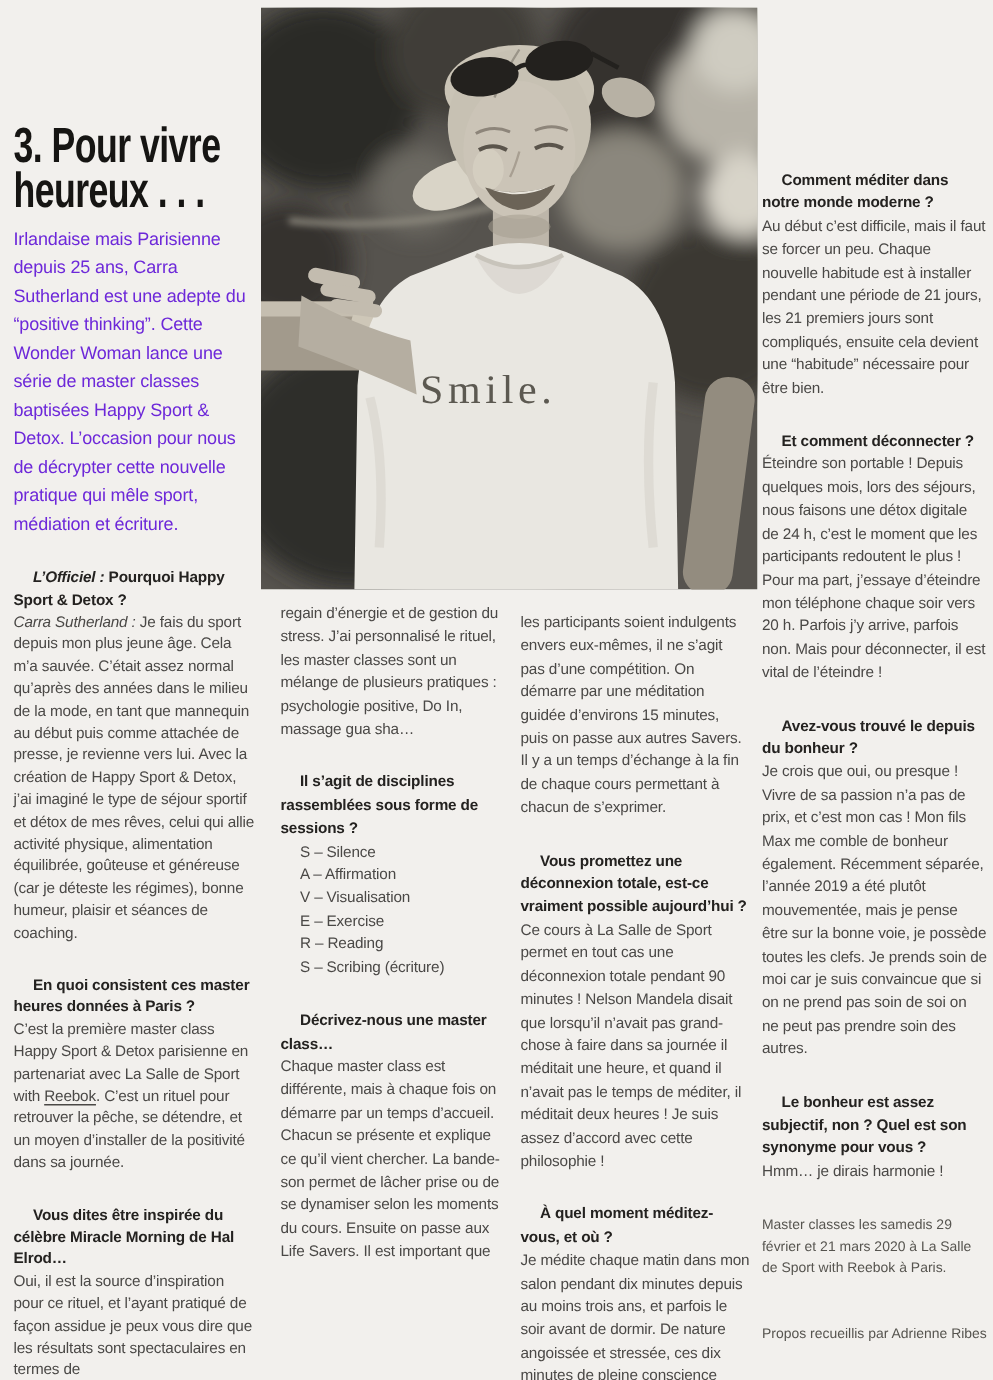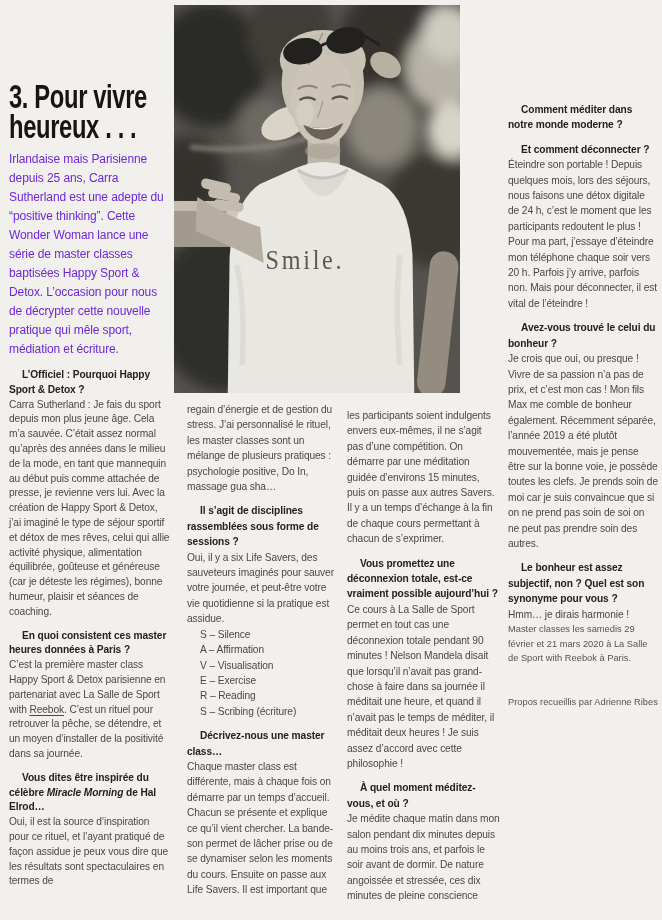--- a/index.html
+++ b/index.html
@@ -1,33 +1,33 @@
 <!DOCTYPE html>
 <html><head>
 <meta charset="utf-8">
 <style>
   html,body{margin:0;padding:0}
   body{width:662px;height:920px;position:relative;background:#f2f0ed;font-family:"Liberation Sans",sans-serif;overflow:hidden}
   p{margin:0}
   .col{position:absolute;color:#4a4846;font-size:10.2px;line-height:15.4px;letter-spacing:-0.1px;text-align:left}
-  .q{font-weight:bold;color:#242220;margin-top:9px;text-indent:13px}
+  .q{font-weight:bold;color:#242220;margin-top:20px;text-indent:13px}
   .col1{left:9px;top:82px;width:162px;line-height:14.8px}
   .title{font-weight:bold;color:#161513;font-size:33px;line-height:30px;white-space:nowrap;
          transform:scaleX(0.72);transform-origin:0 0;letter-spacing:-0.5px;margin:0}
   .intro{margin-top:8px;font-size:12px;line-height:19px;color:#6d28d9}
-  .lab-it{}
-  .em-it{font-style:italic}
+  .lab-it{font-style:italic}
+  .em-it{}
   .u{text-decoration:underline;text-underline-offset:2px}
-  .photo{position:absolute;left:174px;top:5px;width:286px;height:388px}
+  .photo{position:absolute;left:174px;top:5px;width:331px;height:388px}
   .photo svg{display:block;width:100%;height:100%}
   .col2{left:187px;top:402px;width:152px}
   .col3{left:347px;top:408px;width:153px}
   .col4{left:508px;top:93px;width:150px}
   .savers div{padding-left:13px}
-  .note{font-size:9.3px;line-height:14.5px;color:#56544f;letter-spacing:0}
+  .note{margin-top:20px;font-size:9.3px;line-height:14.5px;color:#56544f;letter-spacing:0}
   .credit{margin-top:29px;font-size:9.3px;line-height:14.5px;color:#56544f;letter-spacing:0}
 </style>
 </head>
 <body>
 
 <div>
 
   <div class="photo">
     <svg viewBox="0 0 319 388" preserveAspectRatio="none">
       <defs>
@@ -116,21 +116,20 @@
     <p><span class="lab-it">Carra Sutherland :</span><span> Je fais du sport depuis mon plus jeune âge. Cela m’a sauvée. C’était assez normal qu’après des années dans le milieu de la mode, en tant que mannequin au début puis comme attachée de presse, je revienne vers lui. Avec la création de Happy Sport &amp; Detox, j’ai imaginé le type de séjour sportif et détox de mes rêves, celui qui allie activité physique, alimentation équilibrée, goûteuse et généreuse (car je déteste les régimes), bonne humeur, plaisir et séances de coaching.</span></p>
     <p class="q">En quoi consistent ces master heures données à Paris ?</p>
     <p><span>C’est la première master class Happy Sport &amp; Detox parisienne en partenariat avec La Salle de Sport with </span><span class="u">Reebok</span><span>. C’est un rituel pour retrouver la pêche, se détendre, et un moyen d’installer de la positivité dans sa journée.</span></p>
     <p class="q"><span>Vous dites être inspirée du célèbre </span><span class="em-it">Miracle Morning</span><span> de Hal Elrod…</span></p>
     <p>Oui, il est la source d’inspiration pour ce rituel, et l’ayant pratiqué de façon assidue je peux vous dire que les résultats sont spectaculaires en termes de</p>
   </div>
 
   <div class="col col2">
     <p>regain d’énergie et de gestion du stress. J’ai personnalisé le rituel, les master classes sont un mélange de plusieurs pratiques : psychologie positive, Do In, massage gua sha…</p>
     <p class="q">Il s’agit de disciplines rassemblées sous forme de sessions ?</p>
-    <p>Oui, il y a six Life Savers, des sauveteurs imaginés pour sauver votre journée, et peut-être votre vie quotidienne si la pratique est assidue.</p>
     <div class="savers">
       <div>S – Silence</div>
       <div>A – Affirmation</div>
       <div>V – Visualisation</div>
       <div>E – Exercise</div>
       <div>R – Reading</div>
       <div>S – Scribing (écriture)</div>
     </div>
     <p class="q">Décrivez-nous une master class…</p>
     <p>Chaque master class est différente, mais à chaque fois on démarre par un temps d’accueil. Chacun se présente et explique ce qu’il vient chercher. La bande-son permet de lâcher prise ou de se dynamiser selon les moments du cours. Ensuite on passe aux Life Savers. Il est important que</p>
@@ -139,23 +138,24 @@
   <div class="col col3">
     <p>les participants soient indulgents envers eux-mêmes, il ne s’agit pas d’une compétition. On démarre par une méditation guidée d’environs 15 minutes, puis on passe aux autres Savers. Il y a un temps d’échange à la fin de chaque cours permettant à chacun de s’exprimer.</p>
     <p class="q">Vous promettez une déconnexion totale, est-ce vraiment possible aujourd’hui ?</p>
     <p>Ce cours à La Salle de Sport permet en tout cas une déconnexion totale pendant 90 minutes ! Nelson Mandela disait que lorsqu’il n’avait pas grand-chose à faire dans sa journée il méditait une heure, et quand il n’avait pas le temps de méditer, il méditait deux heures ! Je suis assez d’accord avec cette philosophie !</p>
     <p class="q">À quel moment méditez-vous, et où ?</p>
     <p>Je médite chaque matin dans mon salon pendant dix minutes depuis au moins trois ans, et parfois le soir avant de dormir. De nature angoissée et stressée, ces dix minutes de pleine conscience</p>
   </div>
 
   <div class="col col4">
     <p class="q">Comment méditer dans notre monde moderne ?</p>
+    <p>Au début c’est difficile, mais il faut se forcer un peu. Chaque nouvelle habitude est à installer pendant une période de 21 jours, les 21 premiers jours sont compliqués, ensuite cela devient une “habitude” nécessaire pour être bien.</p>
     <p class="q">Et comment déconnecter ?</p>
     <p>Éteindre son portable ! Depuis quelques mois, lors des séjours, nous faisons une détox digitale de 24 h, c’est le moment que les participants redoutent le plus ! Pour ma part, j’essaye d’éteindre mon téléphone chaque soir vers 20 h. Parfois j’y arrive, parfois non. Mais pour déconnecter, il est vital de l’éteindre !</p>
-    <p class="q">Avez-vous trouvé le celui du bonheur ?</p>
+    <p class="q">Avez-vous trouvé le depuis du bonheur ?</p>
     <p>Je crois que oui, ou presque ! Vivre de sa passion n’a pas de prix, et c’est mon cas ! Mon fils Max me comble de bonheur également. Récemment séparée, l’année 2019 a été plutôt mouvementée, mais je pense être sur la bonne voie, je possède toutes les clefs. Je prends soin de moi car je suis convaincue que si on ne prend pas soin de soi on ne peut pas prendre soin des autres.</p>
     <p class="q">Le bonheur est assez subjectif, non ? Quel est son synonyme pour vous ?</p>
     <p>Hmm… je dirais harmonie !</p>
     <p class="note">Master classes les samedis 29 février et 21 mars 2020 à La Salle de Sport with Reebok à Paris.</p>
     <p class="credit">Propos recueillis par Adrienne Ribes</p>
   </div>
 
 </div>
 
 </body></html>

